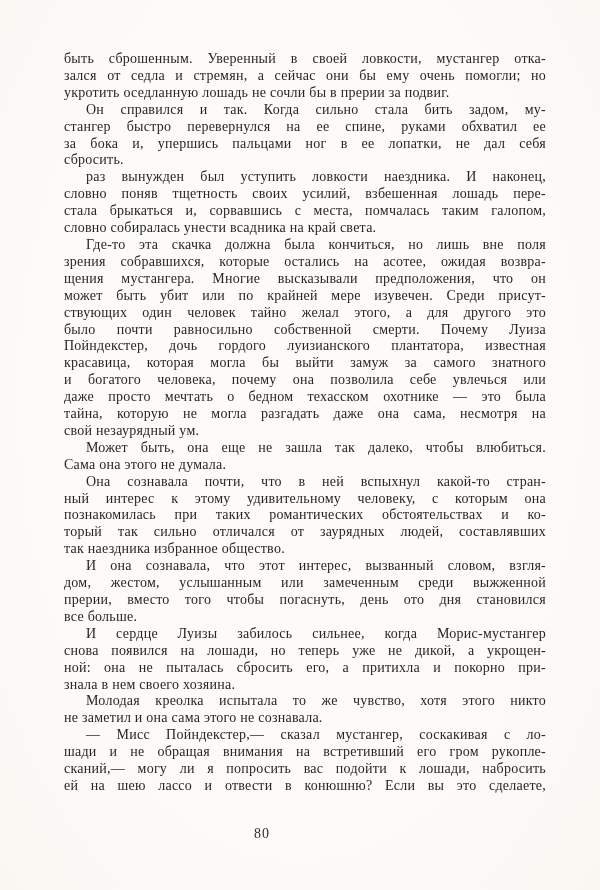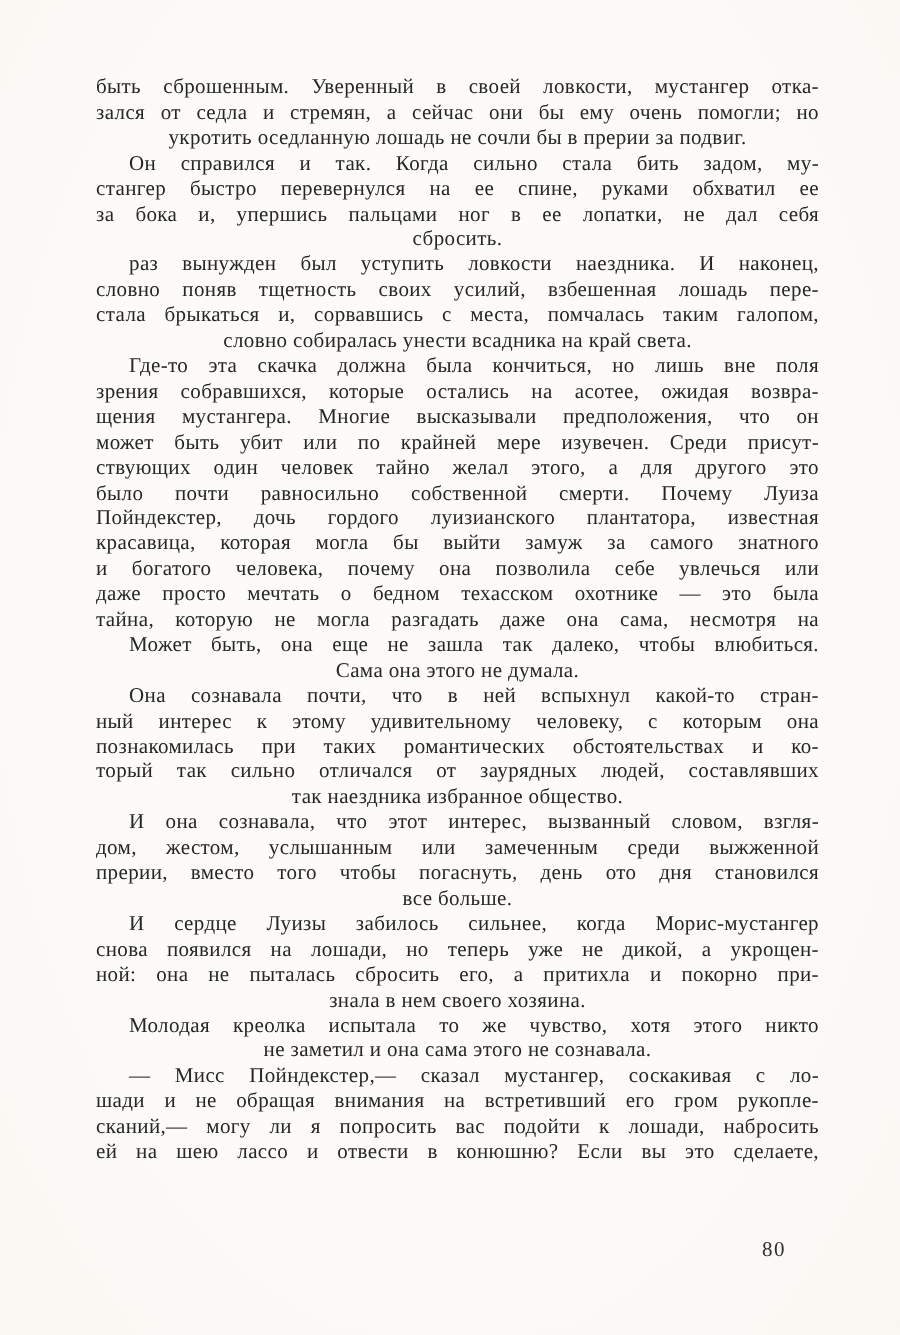--- a/index.html
+++ b/index.html
@@ -27,35 +27,35 @@
     color: #262626;
     font-size: 14px;
     line-height: 16.9px;
     letter-spacing: 0.25px;
   }
   .para {
     margin: 0;
     padding: 0;
   }
   .line {
-    text-align: center;
+    text-align: left;
   }
   .line.just {
     text-align: justify;
     text-align-last: justify;
   }
   .para.indent .line:first-child {
     text-indent: 22px;
   }
   .page-number {
     position: absolute;
     top: 826px;
     left: 0;
     width: 524px;
-    text-align: right;
+    text-align: center;
     color: #2e2e2e;
     font-size: 14px;
     letter-spacing: 1px;
   }
 </style>
 </head>
 <body>
 
 <div class="page">
   <div class="text-block" id="text-block">
@@ -81,20 +81,21 @@
         <div class="line just">зрения собравшихся, которые остались на асотее, ожидая возвра-</div>
         <div class="line just">щения мустангера. Многие высказывали предположения, что он</div>
         <div class="line just">может быть убит или по крайней мере изувечен. Среди присут-</div>
         <div class="line just">ствующих один человек тайно желал этого, а для другого это</div>
         <div class="line just">было почти равносильно собственной смерти. Почему Луиза</div>
         <div class="line just">Пойндекстер, дочь гордого луизианского плантатора, известная</div>
         <div class="line just">красавица, которая могла бы выйти замуж за самого знатного</div>
         <div class="line just">и богатого человека, почему она позволила себе увлечься или</div>
         <div class="line just">даже просто мечтать о бедном техасском охотнике — это была</div>
         <div class="line just">тайна, которую не могла разгадать даже она сама, несмотря на</div>
+        <div class="line">свой незаурядный ум.</div>
       </div>
       <div class="para indent">
         <div class="line just">Может быть, она еще не зашла так далеко, чтобы влюбиться.</div>
         <div class="line">Сама она этого не думала.</div>
       </div>
       <div class="para indent">
         <div class="line just">Она сознавала почти, что в ней вспыхнул какой-то стран-</div>
         <div class="line just">ный интерес к этому удивительному человеку, с которым она</div>
         <div class="line just">познакомилась при таких романтических обстоятельствах и ко-</div>
         <div class="line just">торый так сильно отличался от заурядных людей, составлявших</div>

